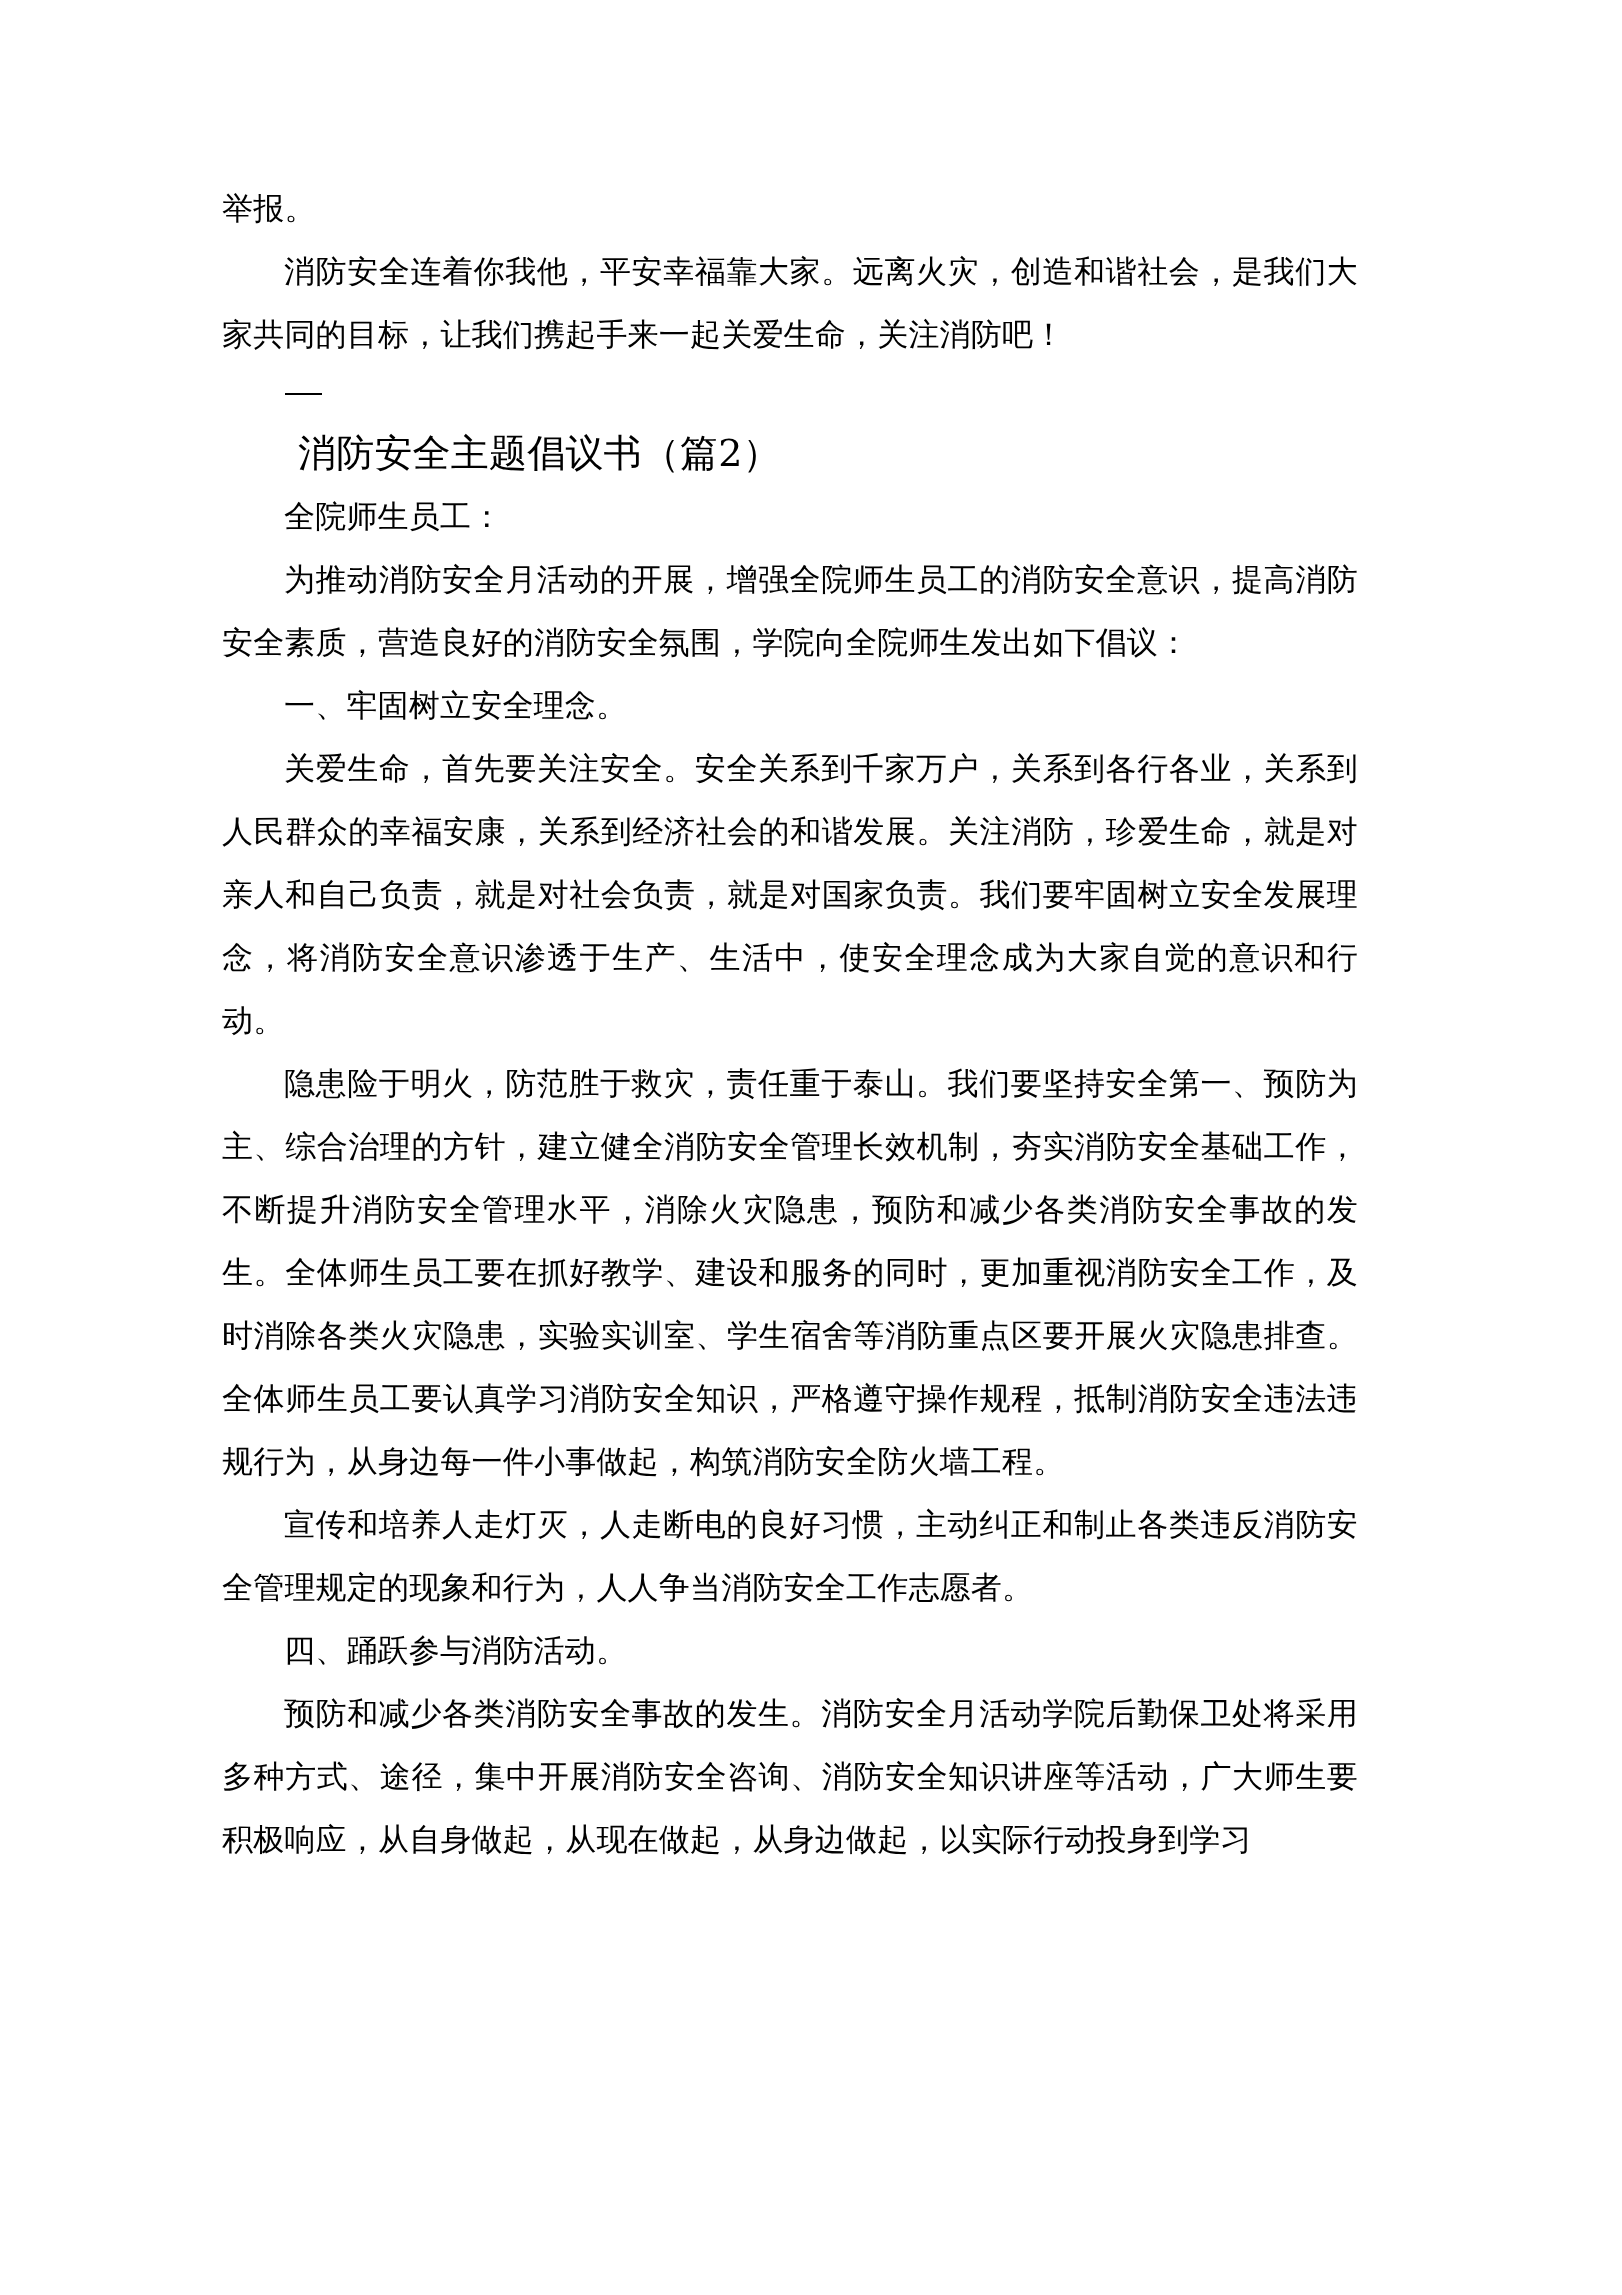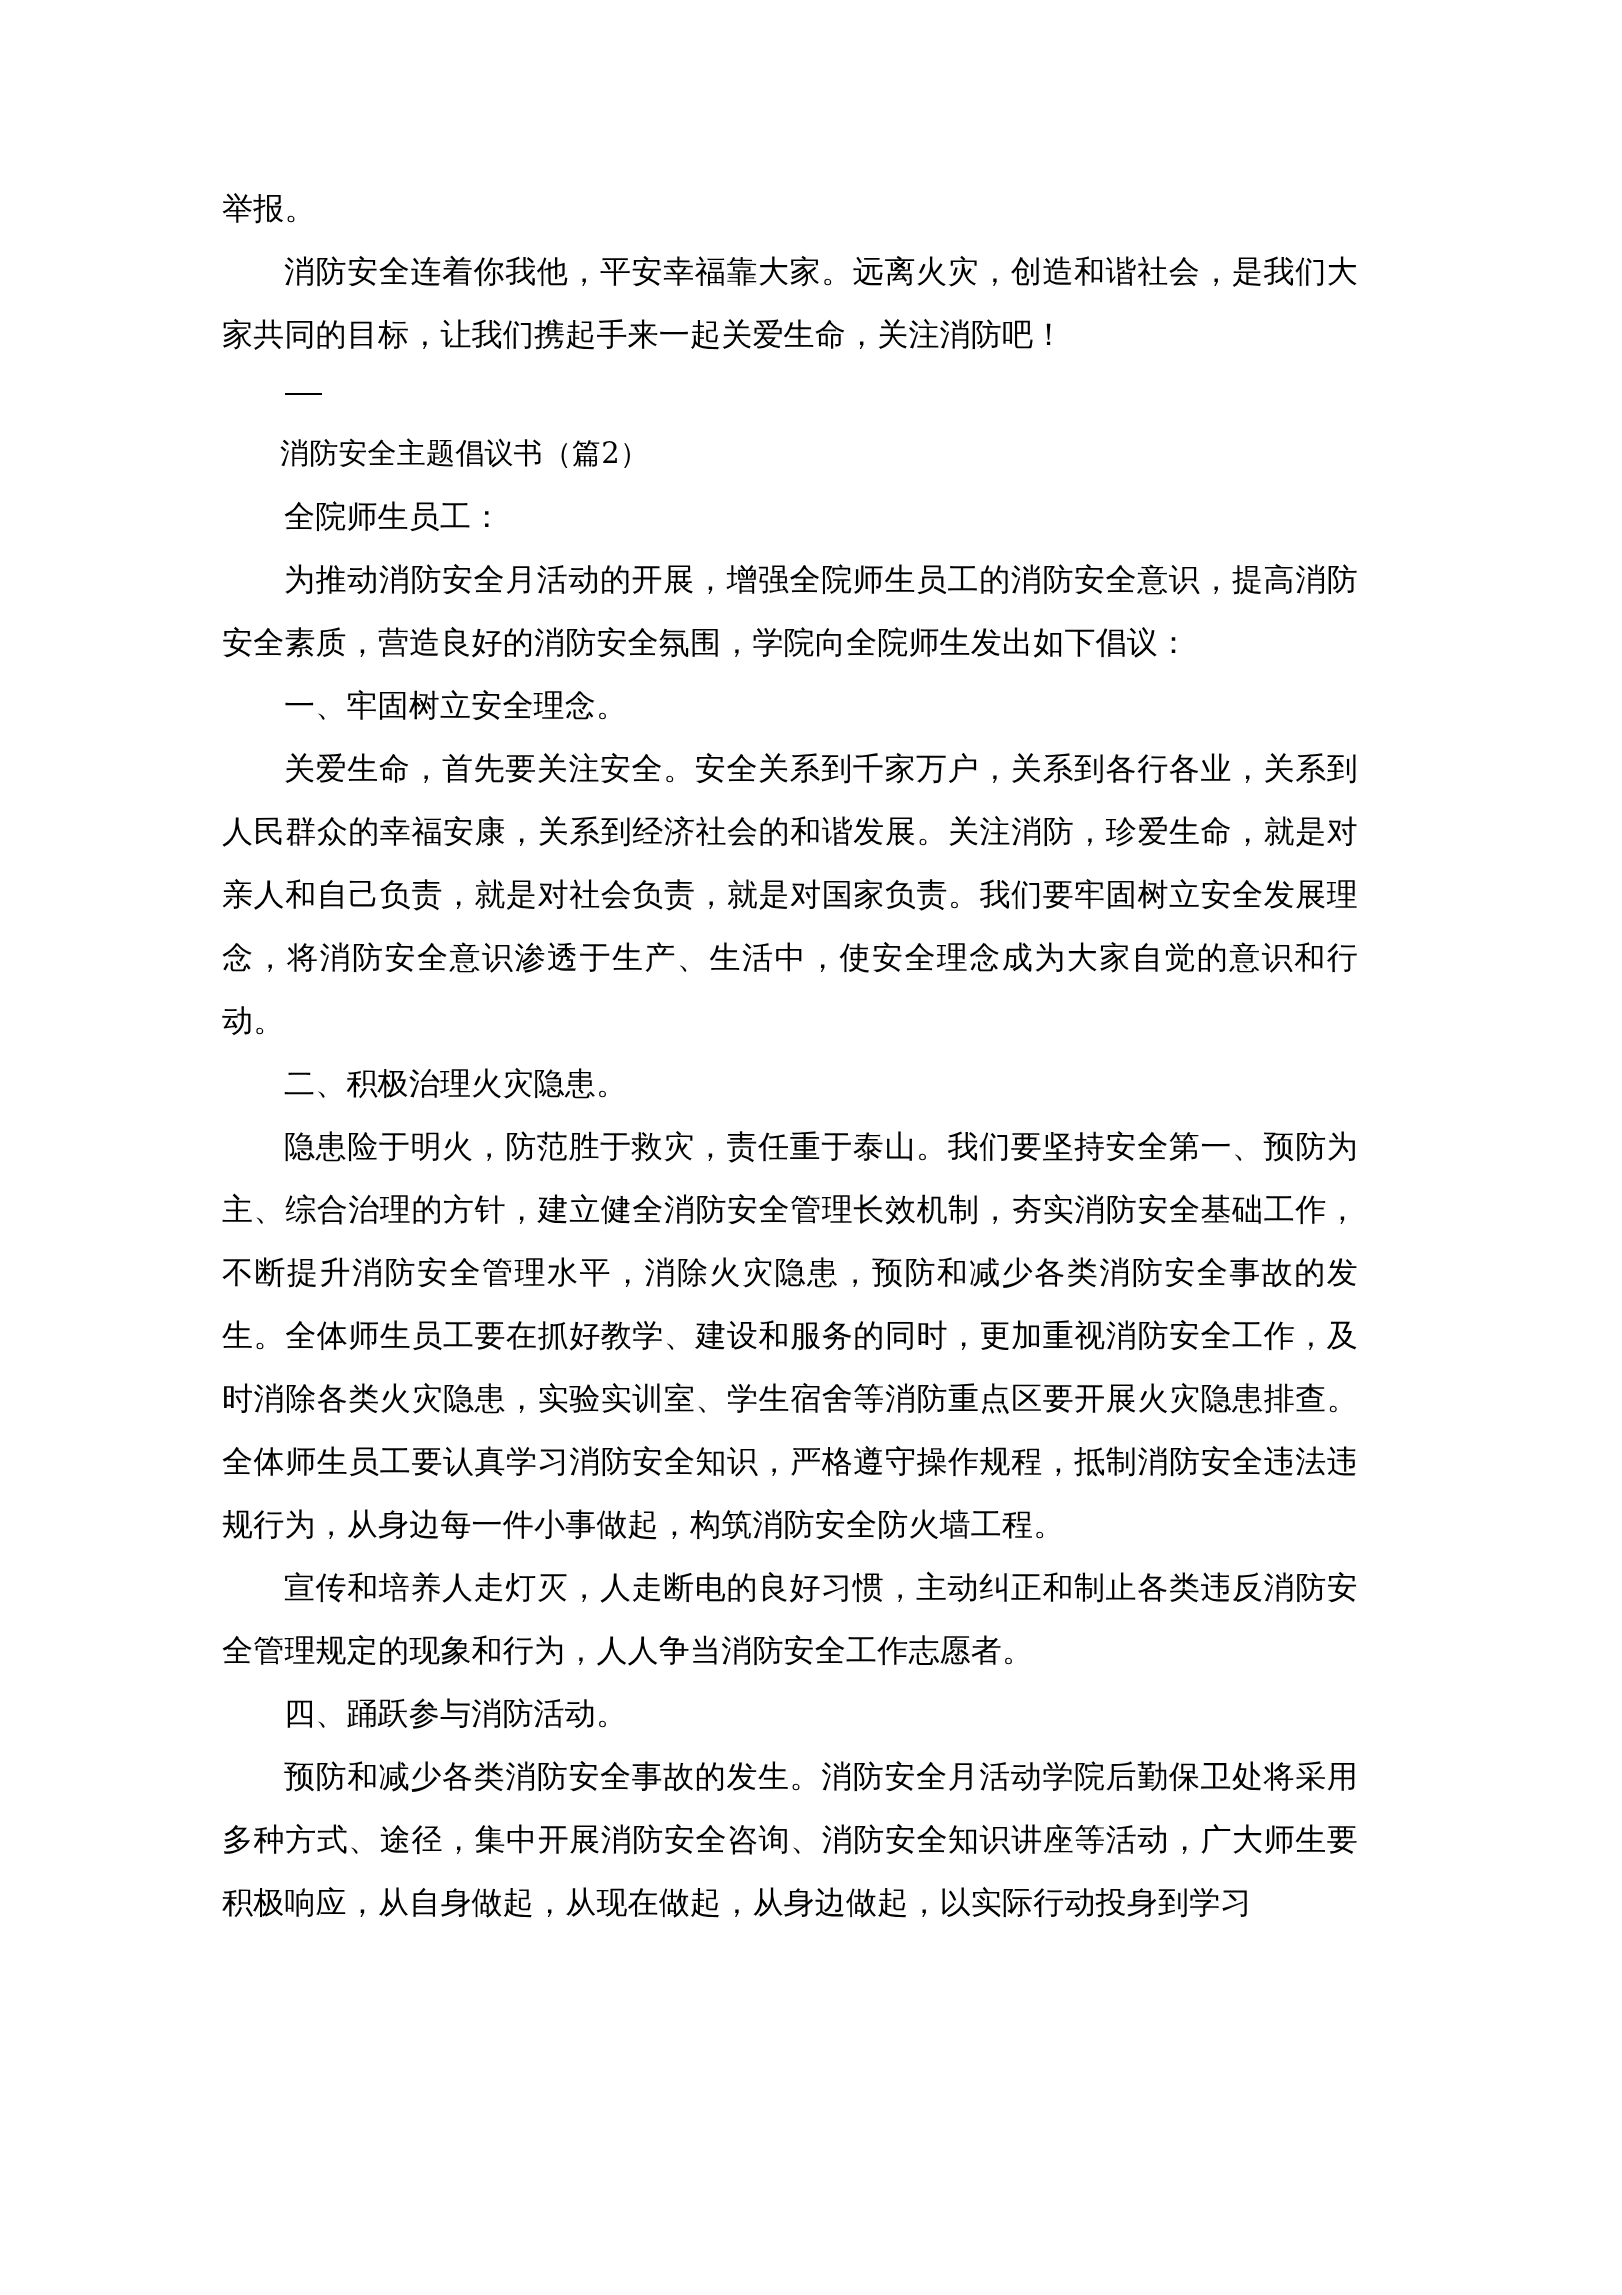--- a/index.html
+++ b/index.html
@@ -45,21 +45,21 @@
     align-items: center;
     padding-left: 63px;
   }
   .divider-line {
     width: 37px;
     height: 2px;
     background: #000000;
   }
   .heading {
     text-indent: 2em;
-    font-size: 29px;
+    font-size: 38px;
     line-height: 63px;
   }
 </style>
 </head>
 <body>
 
 <div class="page">
   <div class="doc-body">
 
     <p class="p-noindent">举报。</p>
@@ -73,21 +73,20 @@
     <p class="heading">消防安全主题倡议书（篇2）</p>
 
     <p class="p-indent">全院师生员工：</p>
 
     <p class="p-indent">为推动消防安全月活动的开展，增强全院师生员工的消防安全意识，提高消防安全素质，营造良好的消防安全氛围，学院向全院师生发出如下倡议：</p>
 
     <p class="p-indent">一、牢固树立安全理念。</p>
 
     <p class="p-indent">关爱生命，首先要关注安全。安全关系到千家万户，关系到各行各业，关系到人民群众的幸福安康，关系到经济社会的和谐发展。关注消防，珍爱生命，就是对亲人和自己负责，就是对社会负责，就是对国家负责。我们要牢固树立安全发展理念，将消防安全意识渗透于生产、生活中，使安全理念成为大家自觉的意识和行动。</p>
 
-    <p class="p-indent">二、积极治理火灾隐患。</p>
 
     <p class="p-indent">隐患险于明火，防范胜于救灾，责任重于泰山。我们要坚持安全第一、预防为主、综合治理的方针，建立健全消防安全管理长效机制，夯实消防安全基础工作，不断提升消防安全管理水平，消除火灾隐患，预防和减少各类消防安全事故的发生。全体师生员工要在抓好教学、建设和服务的同时，更加重视消防安全工作，及时消除各类火灾隐患，实验实训室、学生宿舍等消防重点区要开展火灾隐患排查。全体师生员工要认真学习消防安全知识，严格遵守操作规程，抵制消防安全违法违规行为，从身边每一件小事做起，构筑消防安全防火墙工程。</p>
 
 
     <p class="p-indent">宣传和培养人走灯灭，人走断电的良好习惯，主动纠正和制止各类违反消防安全管理规定的现象和行为，人人争当消防安全工作志愿者。</p>
 
     <p class="p-indent">四、踊跃参与消防活动。</p>
 
     <p class="p-indent">预防和减少各类消防安全事故的发生。消防安全月活动学院后勤保卫处将采用多种方式、途径，集中开展消防安全咨询、消防安全知识讲座等活动，广大师生要积极响应，从自身做起，从现在做起，从身边做起，以实际行动投身到学习</p>
 

